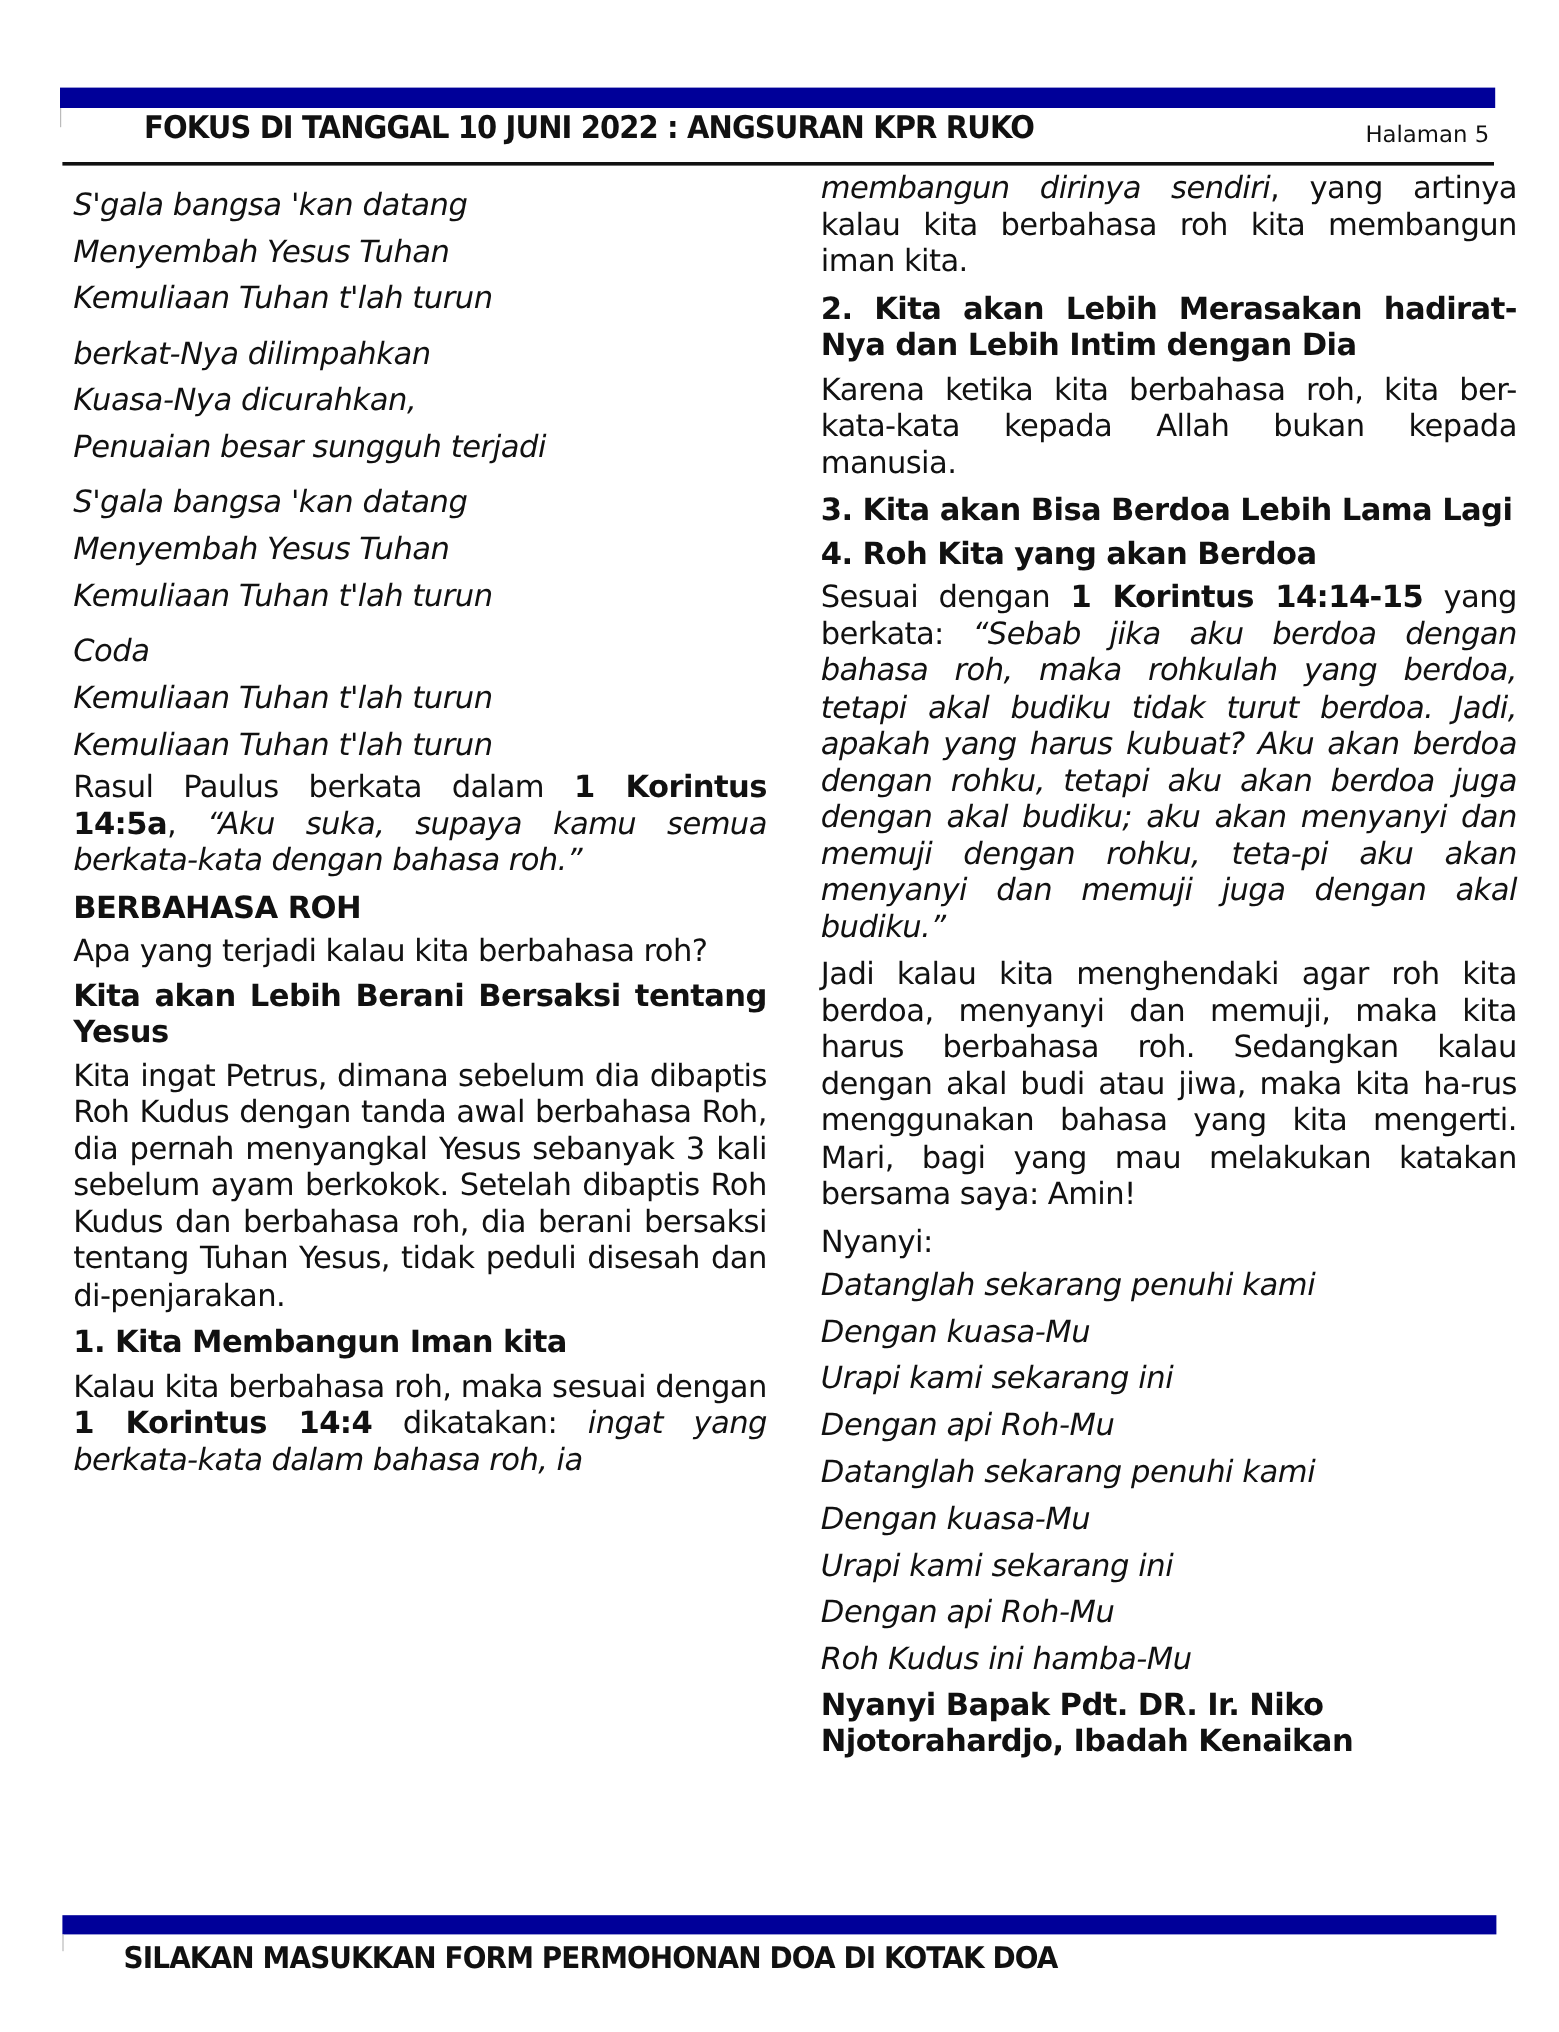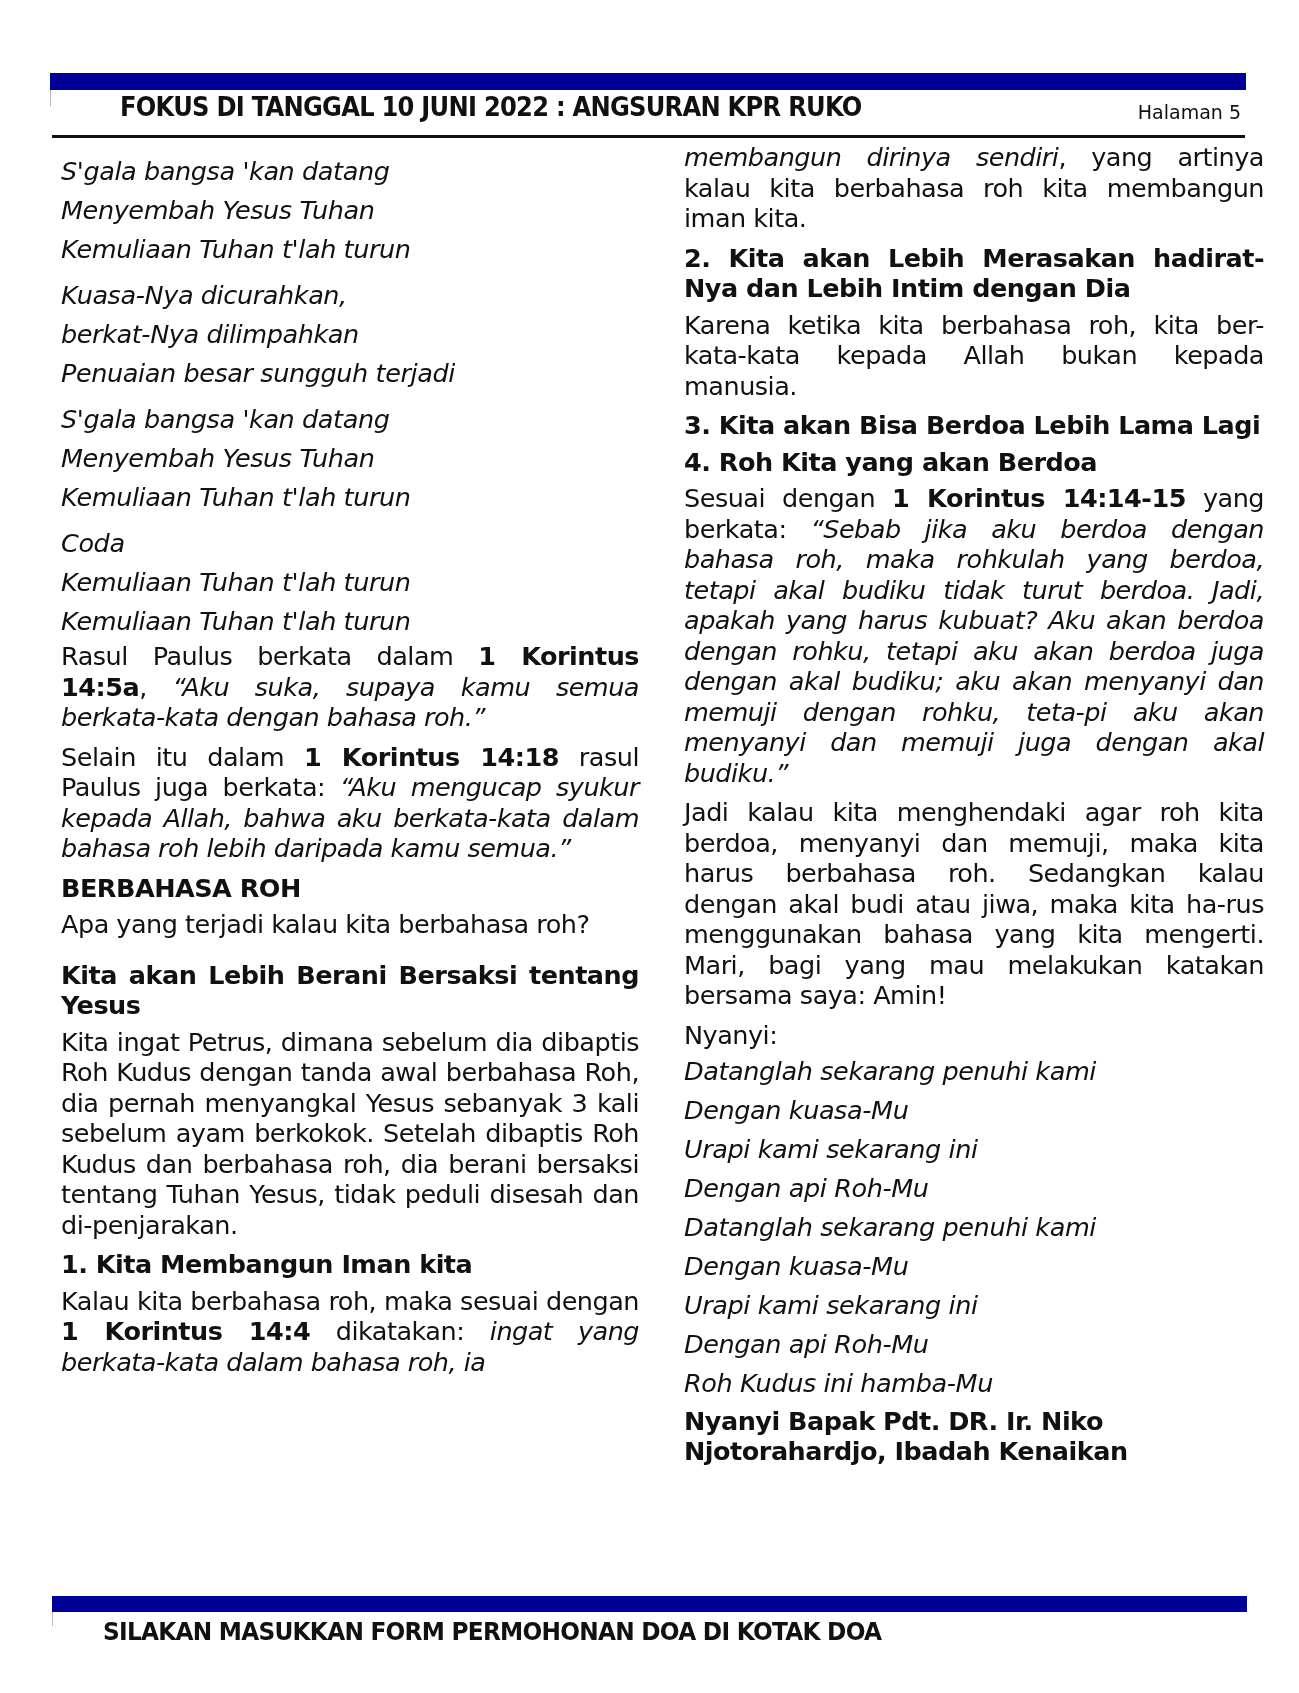--- a/index.html
+++ b/index.html
@@ -39,42 +39,41 @@
 <div class="page-num">Halaman 5</div>
 <div class="header-rule"></div>
 
 <div class="col col-left">
   <div class="lyr-group">
     <div class="lyr">S'gala bangsa 'kan datang</div>
     <div class="lyr">Menyembah Yesus Tuhan</div>
     <div class="lyr">Kemuliaan Tuhan t'lah turun</div>
   </div>
   <div class="lyr-group">
+    <div class="lyr">berkat-Nya dilimpahkan</div>
     <div class="lyr">Kuasa-Nya dicurahkan,</div>
-    <div class="lyr">berkat-Nya dilimpahkan</div>
     <div class="lyr">Penuaian besar sungguh terjadi</div>
   </div>
   <div class="lyr-group">
     <div class="lyr">S'gala bangsa 'kan datang</div>
     <div class="lyr">Menyembah Yesus Tuhan</div>
     <div class="lyr">Kemuliaan Tuhan t'lah turun</div>
   </div>
   <div class="lyr-group" style="margin-bottom:0">
     <div class="lyr">Coda</div>
     <div class="lyr">Kemuliaan Tuhan t'lah turun</div>
     <div class="lyr">Kemuliaan Tuhan t'lah turun</div>
   </div>
 
   <p><span>Rasul Paulus berkata dalam </span><b>1 Korintus 14:5a</b><span>,  </span><i>“Aku suka, supaya kamu semua berkata-kata dengan bahasa roh.”</i></p>
 
-  <p><span>Selain itu dalam </span><b>1 Korintus 14:18</b><span> rasul Paulus juga berkata: </span><i>“Aku mengucap syukur kepada Allah, bahwa aku berkata-kata dalam bahasa roh lebih daripada kamu semua.”</i></p>
 
 
   <div class="h">BERBAHASA ROH</div>
-  <div class="plain" style="margin-bottom:20px">Apa yang terjadi kalau kita berbahasa roh?</div>
+  <div class="plain" style="margin-bottom:6px">Apa yang terjadi kalau kita berbahasa roh?</div>
   <div class="h justify">Kita akan Lebih Berani Bersaksi tentang Yesus</div>
   <p>Kita ingat Petrus, dimana sebelum dia dibaptis Roh Kudus dengan tanda awal berbahasa Roh, dia pernah menyangkal Yesus sebanyak 3 kali sebelum ayam berkokok. Setelah dibaptis Roh Kudus dan berbahasa roh, dia berani bersaksi tentang Tuhan Yesus, tidak peduli disesah dan di-penjarakan.</p>
   <div class="h">1. Kita Membangun Iman kita</div>
   <p><span>Kalau kita berbahasa roh, maka sesuai dengan </span><b>1 Korintus 14:4</b><span> dikatakan: </span><i>ingat yang berkata-kata dalam bahasa roh, ia</i></p>
 </div>
 
 <div class="col col-right" style="top:142px">
   <p><i>membangun dirinya sendiri</i><span>, yang artinya kalau kita berbahasa roh kita membangun iman kita.</span></p>
   <div class="h justify">2. Kita akan Lebih Merasakan hadirat-Nya dan Lebih Intim dengan Dia</div>
   <p>Karena ketika kita berbahasa roh, kita ber-kata-kata kepada Allah bukan kepada manusia.</p>

